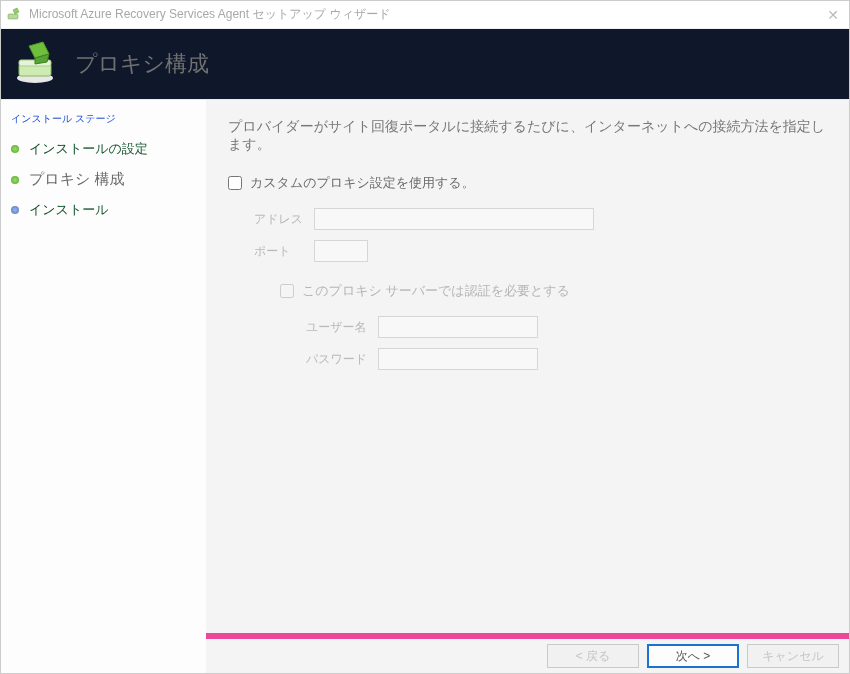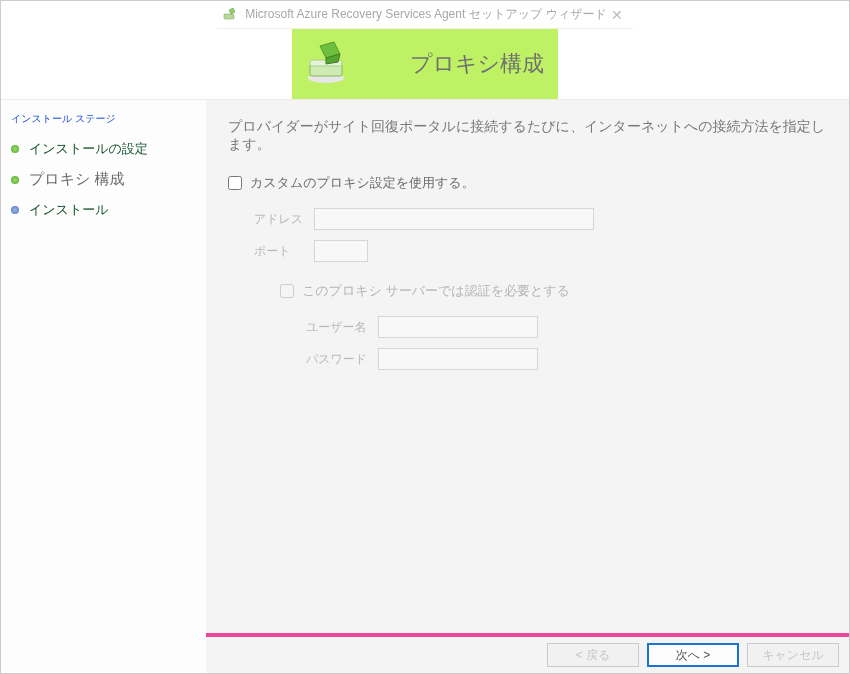--- a/index.html
+++ b/index.html
@@ -12,21 +12,20 @@
     width: 850px;
     height: 674px;
     overflow: hidden;
   }
   .window {
     width: 850px;
     height: 674px;
     display: flex;
     flex-direction: column;
     border: 1px solid #ccc;
-    align-items: center;
   }
   
   .titlebar {
     height: 28px;
     display: flex;
     align-items: center;
     padding: 0 6px;
     background: #fff;
     border-bottom: 1px solid #f0f0f0;
     color: #a8a8a8;
@@ -44,22 +43,21 @@
     color: #bbb;
     font-size: 14px;
     cursor: pointer;
   }
   
   .header {
     height: 70px;
     display: flex;
     align-items: center;
     padding: 6px 14px 6px 10px;
-    background: #bef264;
-    gap: 44px;
+    background: #0f172a;
   }
   .header .header-icon {
     width: 48px;
     height: 48px;
     margin-right: 16px;
   }
   .header h1 {
     margin: 0;
     font-weight: 400;
     font-size: 22px;
@@ -175,21 +173,21 @@
   }
   .auth-fields { padding-left: 26px; margin-top: 14px; }
   .auth-fields .form-row label { width: 72px; }
 
   .footer {
     height: 40px;
     display: flex;
     justify-content: flex-end;
     align-items: center;
     padding: 0 10px;
-    border-top: 4px solid #ec4899;
+    border-top: 6px solid #ec4899;
     gap: 8px;
   }
   .footer button {
     width: 92px;
     height: 24px;
     font-size: 12px;
     border: 1px solid #c9c9c9;
     background: #f3f3f3;
     color: #9f9f9f;
     cursor: pointer;

